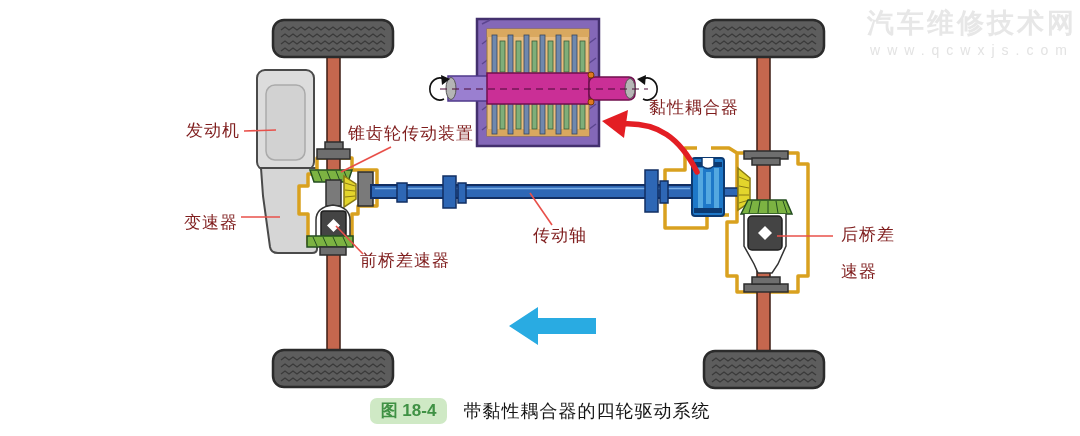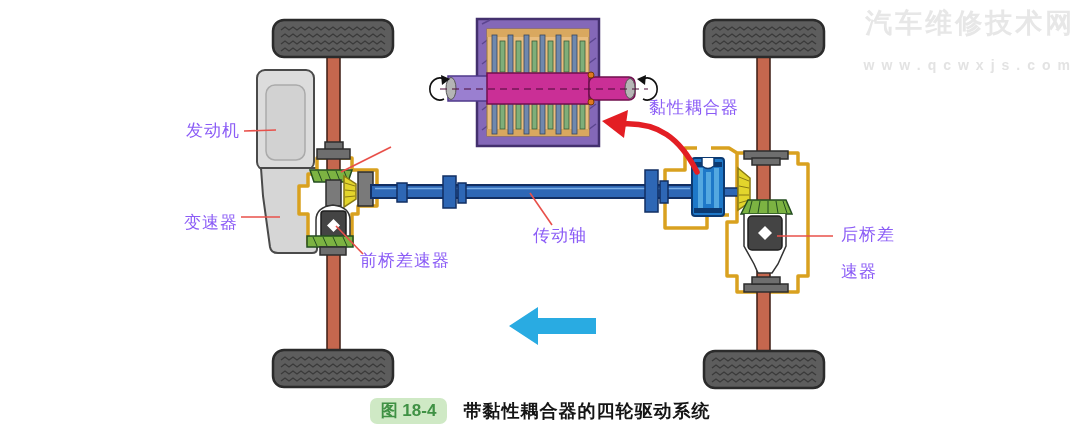--- a/index.html
+++ b/index.html
@@ -2,37 +2,37 @@
 <html><head>
 <meta charset="utf-8">
 <style>
   html,body{margin:0;padding:0;background:#fff;}
   #stage{
     position:relative;width:1080px;height:436px;background:#ffffff;overflow:hidden;
     font-family:"Liberation Sans","DejaVu Sans",sans-serif;
   }
   #diagram-svg{position:absolute;left:0;top:0;}
   .lbl{
-    position:absolute;font-size:17px;font-weight:500;color:#8b5cf6;
+    position:absolute;font-size:17px;font-weight:500;color:#7f1d1d;
     white-space:nowrap;line-height:1.2;letter-spacing:1px;
   }
   #watermark{
     position:absolute;top:5px;right:3px;text-align:center;user-select:none;
   }
   #watermark .wm1{font-size:27px;font-weight:bold;letter-spacing:3px;color:#e7e7e7;}
-  #watermark .wm2{font-size:14px;font-weight:bold;letter-spacing:7px;color:#e3e3e3;margin-top:16px;}
+  #watermark .wm2{font-size:14px;font-weight:normal;letter-spacing:7px;color:#e3e3e3;margin-top:1px;}
   #caption{
     position:absolute;top:398px;left:0;width:100%;
     display:flex;justify-content:center;align-items:center;gap:16px;
   }
   #caption .badge{
     background:#cfe9c5;color:#3f9144;font-size:17px;font-weight:bold;
     padding:1px 11px 2px 11px;border-radius:7px;
   }
-  #caption .title{font-size:18px;font-weight:bold;color:#151515;letter-spacing:1px;}
+  #caption .title{font-size:18px;font-weight:normal;color:#151515;letter-spacing:1px;}
 </style>
 </head>
 <body>
 
 <div id="stage">
 
 <svg id="diagram-svg" width="1080" height="436" viewBox="0 0 1080 436" xmlns="http://www.w3.org/2000/svg">
   <defs>
     <g id="wheelshape">
       <rect x="0" y="0" width="120" height="37" rx="11" fill="#5d5d5d" stroke="#2b2b2b" stroke-width="2.5"></rect>
@@ -185,20 +185,21 @@
     <line x1="241" y1="217" x2="280" y2="217"></line>
     <line x1="391" y1="147" x2="341" y2="172"></line>
     <line x1="363" y1="254" x2="336" y2="226"></line>
     <line x1="552" y1="225" x2="530" y2="193"></line>
     <line x1="833" y1="236" x2="777" y2="236"></line>
   </g>
 </svg>
 
 <div class="lbl" style="left:186px;top:121px">发动机</div>
 <div class="lbl" style="left:184px;top:213px">变速器</div>
+<div class="lbl" style="left:348px;top:124px">锥齿轮传动装置</div>
 <div class="lbl" style="left:360px;top:251px">前桥差速器</div>
 <div class="lbl" style="left:533px;top:226px">传动轴</div>
 <div class="lbl" style="left:649px;top:98px">黏性耦合器</div>
 <div class="lbl" style="left:841px;top:225px">后桥差</div>
 <div class="lbl" style="left:841px;top:262px">速器</div>
 
 <div id="watermark">
   <div class="wm1">汽车维修技术网</div>
   <div class="wm2">www.qcwxjs.com</div>
 </div>

